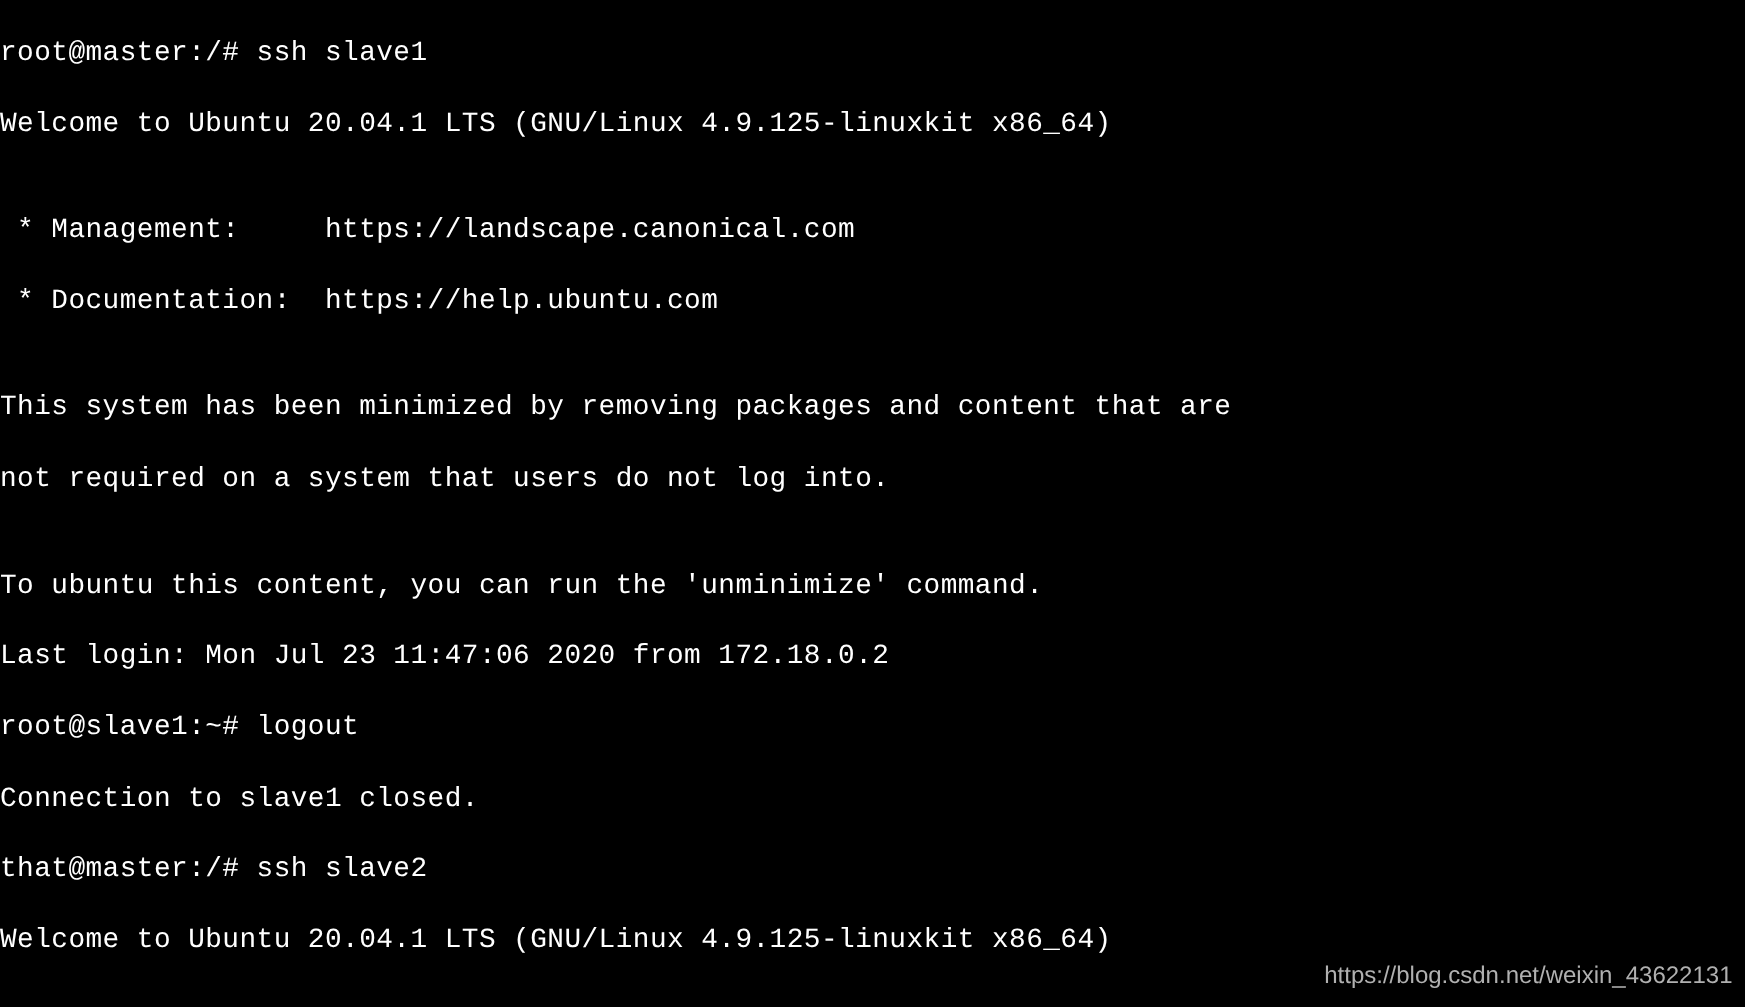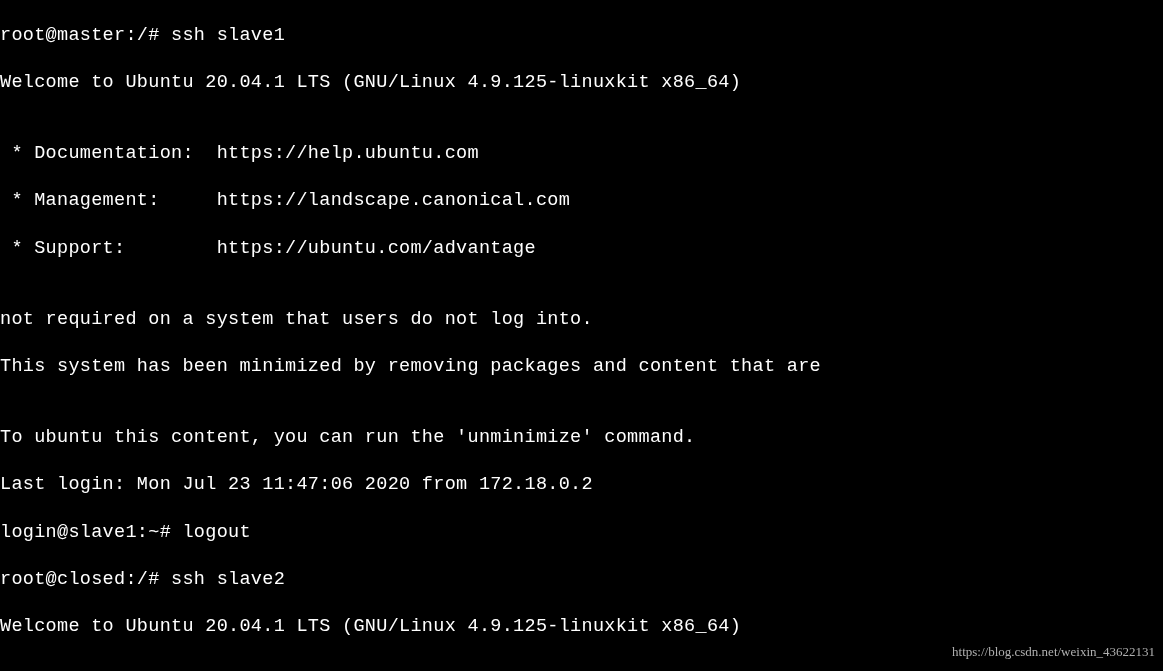--- a/index.html
+++ b/index.html
@@ -24,43 +24,43 @@
       white-space: pre;
     }
     .line {
       white-space: pre;
     }
     .watermark {
       position: absolute;
       right: 8px;
       bottom: 10px;
       color: #b0b0b0;
-      font-family: Liberation Serif, serif;
-      font-size: 13px;
+      font-family: Liberation Sans, sans-serif;
+      font-size: 16px;
       letter-spacing: 0;
     }
   </style>
 </head>
 <body>
 
 <div class="terminal">
 <div class="line">root@master:/# ssh slave1</div>
 <div class="line">Welcome to Ubuntu 20.04.1 LTS (GNU/Linux 4.9.125-linuxkit x86_64)</div>
 <div class="line"></div>
+<div class="line"> * Management:     https://landscape.canonical.com</div>
 <div class="line"> * Documentation:  https://help.ubuntu.com</div>
-<div class="line"> * Management:     https://landscape.canonical.com</div>
-<div class="line"> * Support:        https://ubuntu.com/advantage</div>
 <div class="line"></div>
+<div class="line">This system has been minimized by removing packages and content that are</div>
 <div class="line">not required on a system that users do not log into.</div>
-<div class="line">This system has been minimized by removing packages and content that are</div>
 <div class="line"></div>
 <div class="line">To ubuntu this content, you can run the 'unminimize' command.</div>
 <div class="line">Last login: Mon Jul 23 11:47:06 2020 from 172.18.0.2</div>
-<div class="line">login@slave1:~# logout</div>
-<div class="line">root@closed:/# ssh slave2</div>
+<div class="line">root@slave1:~# logout</div>
+<div class="line">Connection to slave1 closed.</div>
+<div class="line">that@master:/# ssh slave2</div>
 <div class="line">Welcome to Ubuntu 20.04.1 LTS (GNU/Linux 4.9.125-linuxkit x86_64)</div>
 <div class="line"></div>
 
 
 
 <div class="line"></div>
 
 
 <div class="line"></div>
 

